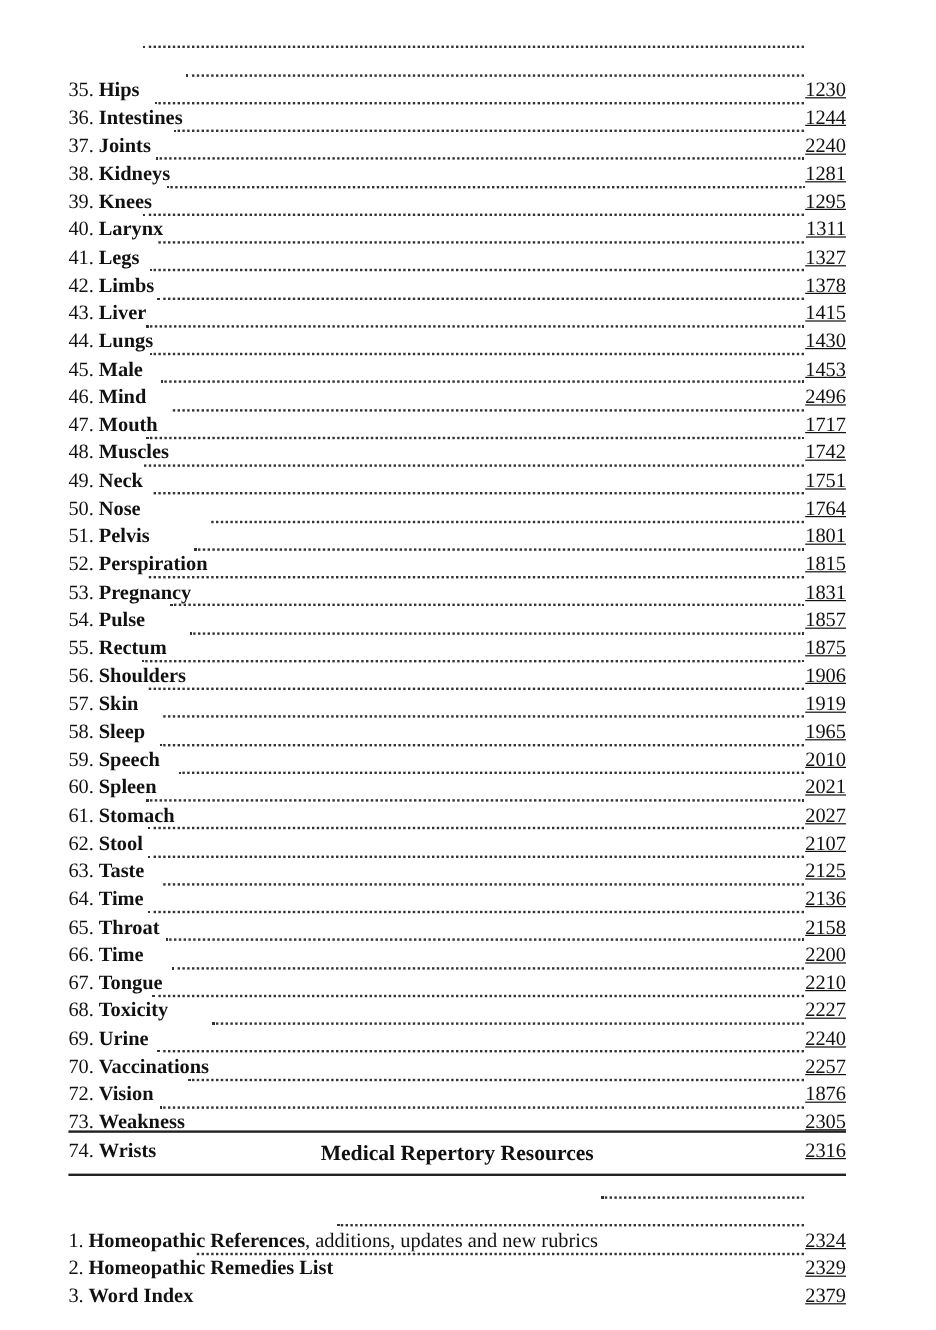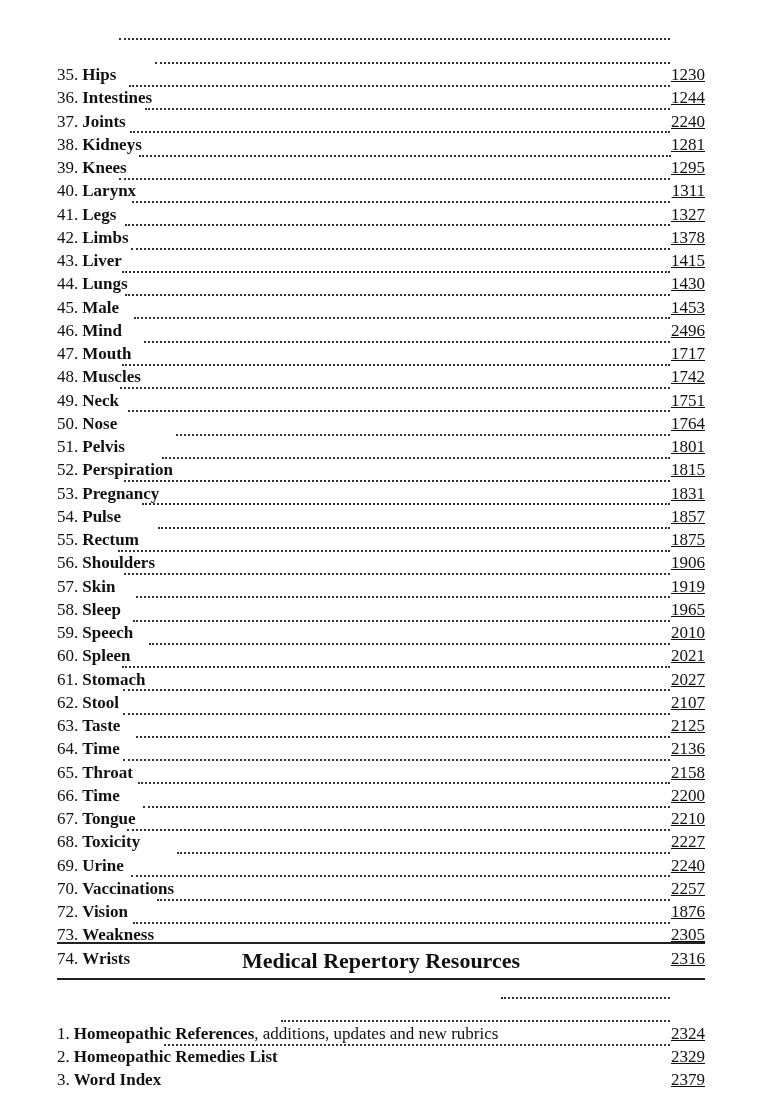--- a/index.html
+++ b/index.html
@@ -15,21 +15,21 @@
     .num { flex: 0 0 auto; }
     .title { flex: 0 0 auto; font-weight: bold; padding-left: 4px; margin-top: 36px; }
     .extra { flex: 0 0 auto; font-weight: normal; }
     .leader {
       flex: 1 1 auto; overflow: hidden; margin: 0 1px 0 3px; position: relative; top: -4px;
       border-bottom: 2px dotted #333; height: 1px; align-self: flex-end; margin-bottom: 6px;
     }
     .page-num { flex: 0 0 auto; text-align: center; text-decoration: underline; }
     .rule { border: 0; border-top: 2px solid #222; margin: 0; }
     .section-heading {
-      text-align: center; font-weight: bold; font-size: 22px; height: 34px; line-height: 34px;
+      text-align: center; font-weight: bold; font-size: 18px; height: 34px; line-height: 34px;
     }
   </style>
 </head>
 <body>
 
 <div class="page">
   <div id="chapter-list">
       <div class="toc-row">
         <span class="num">35.</span>
         <span class="title">Hips</span>

